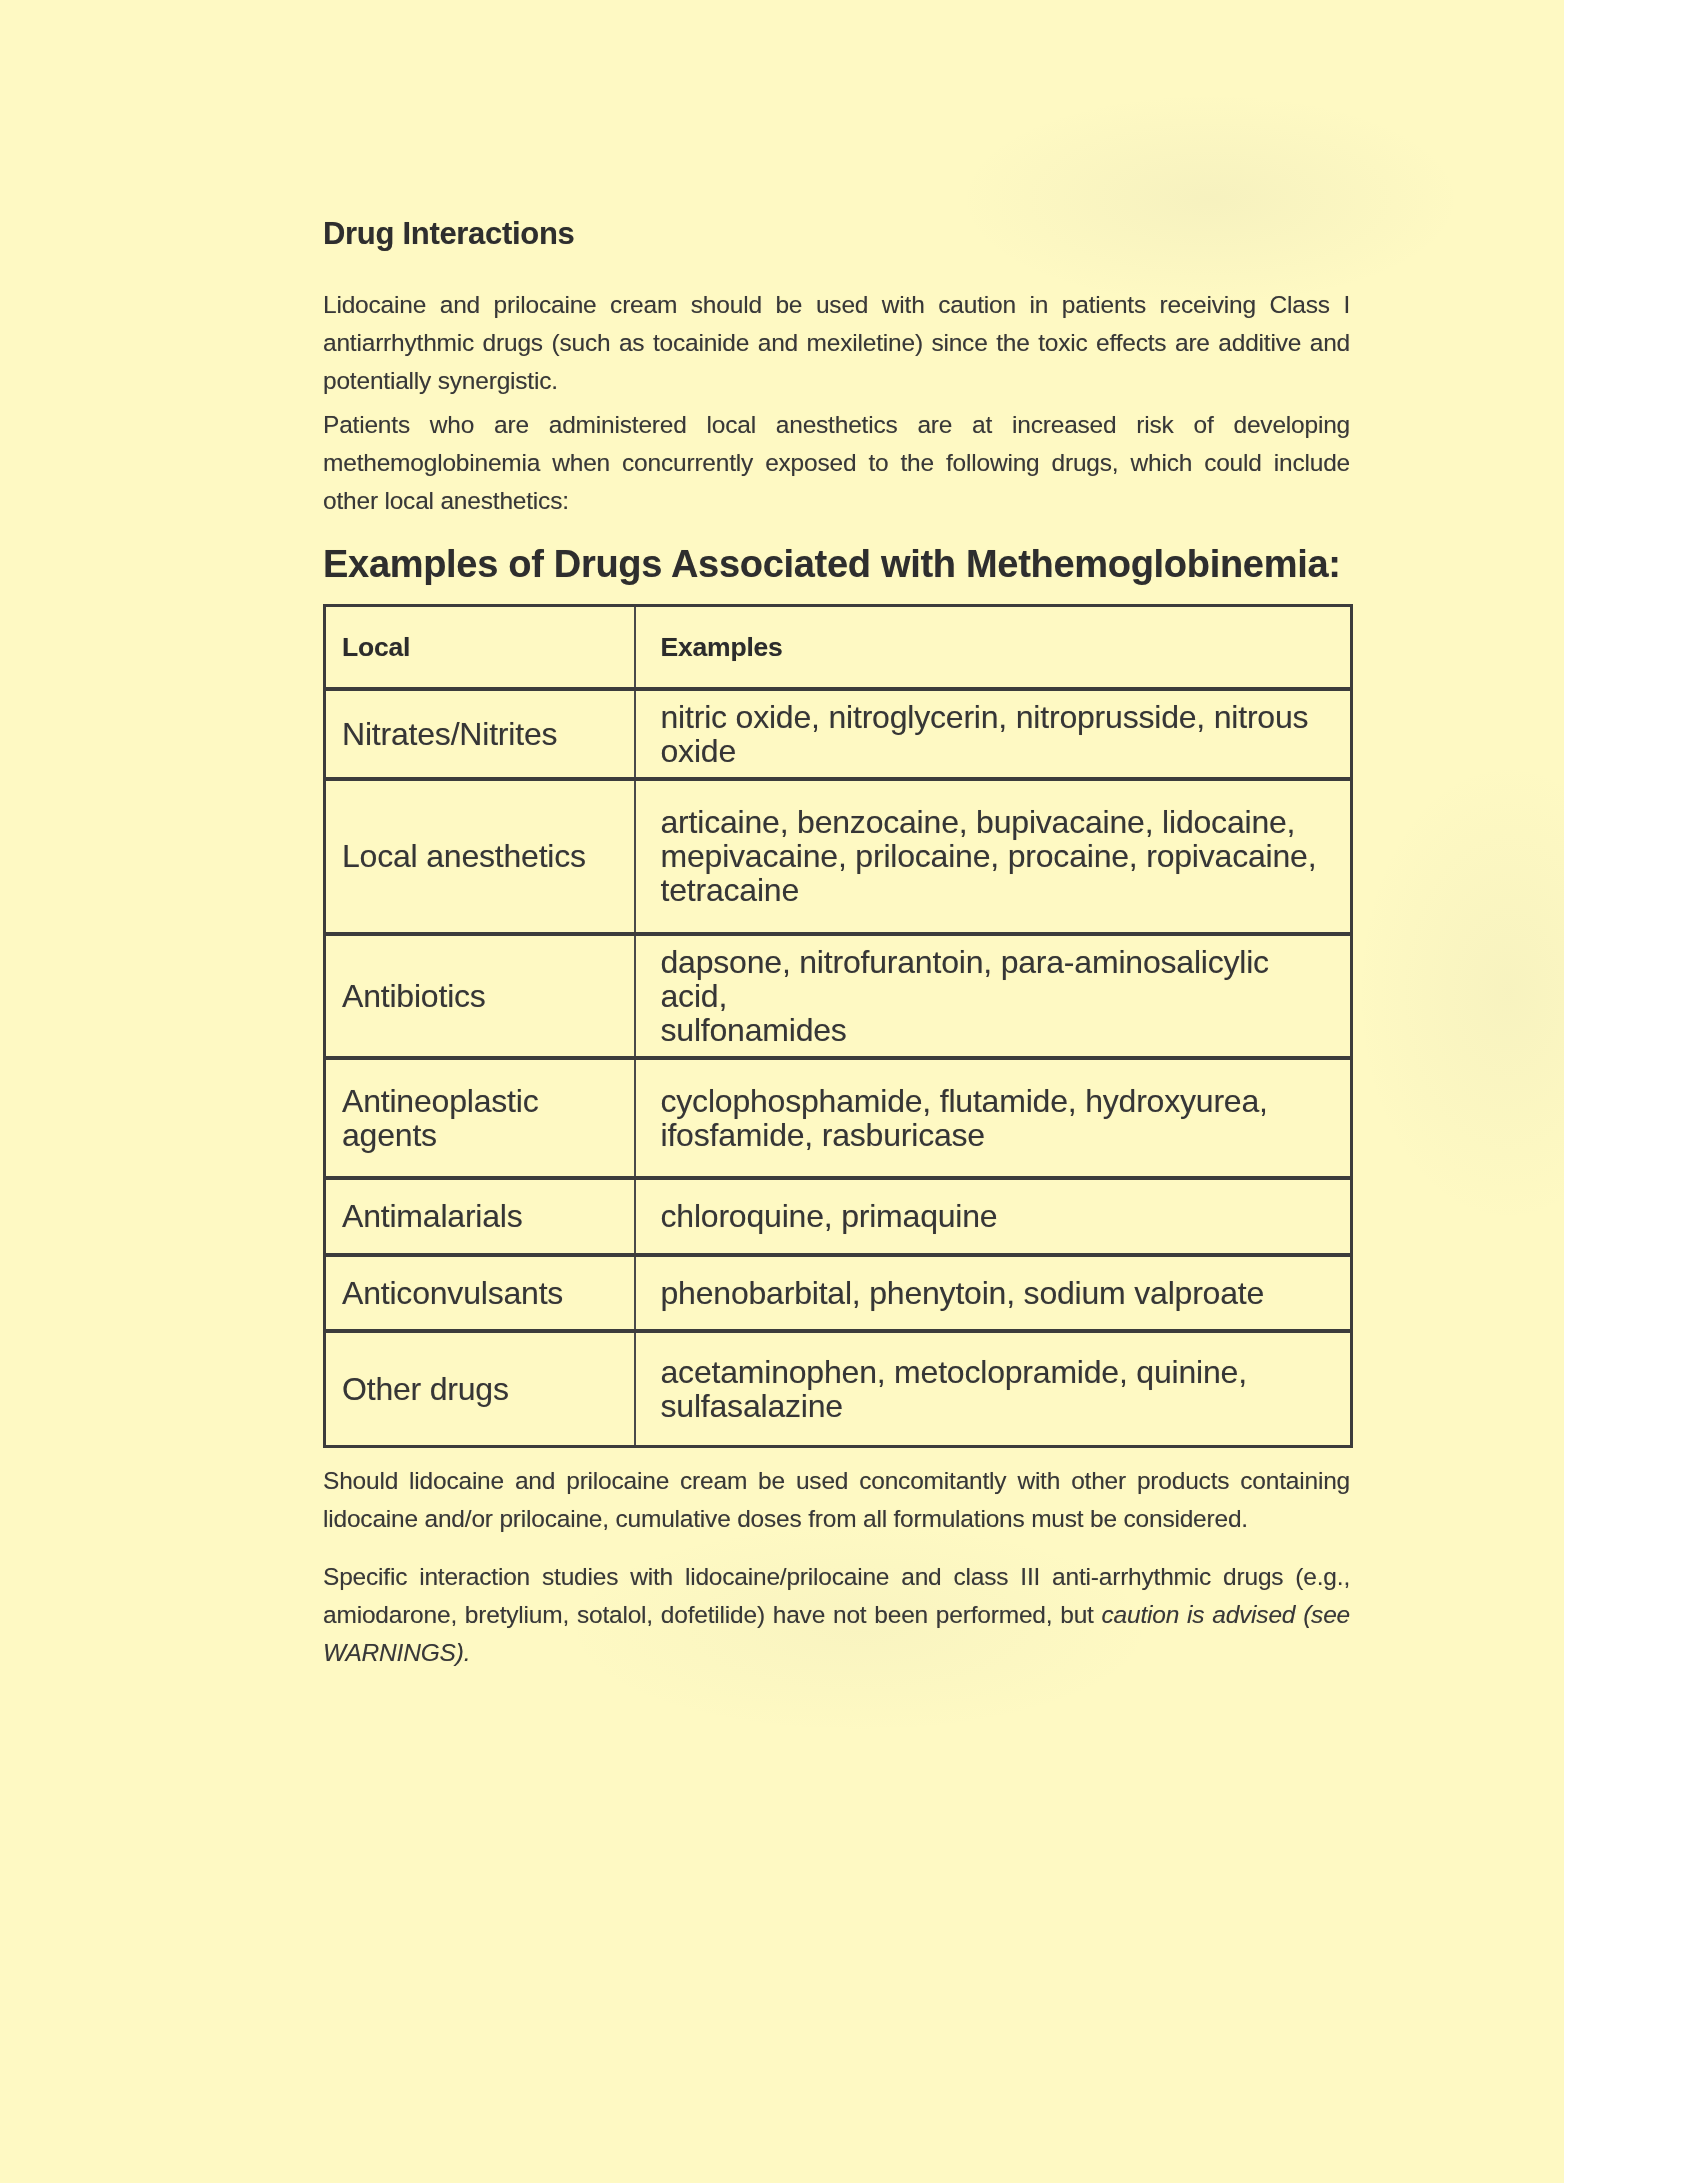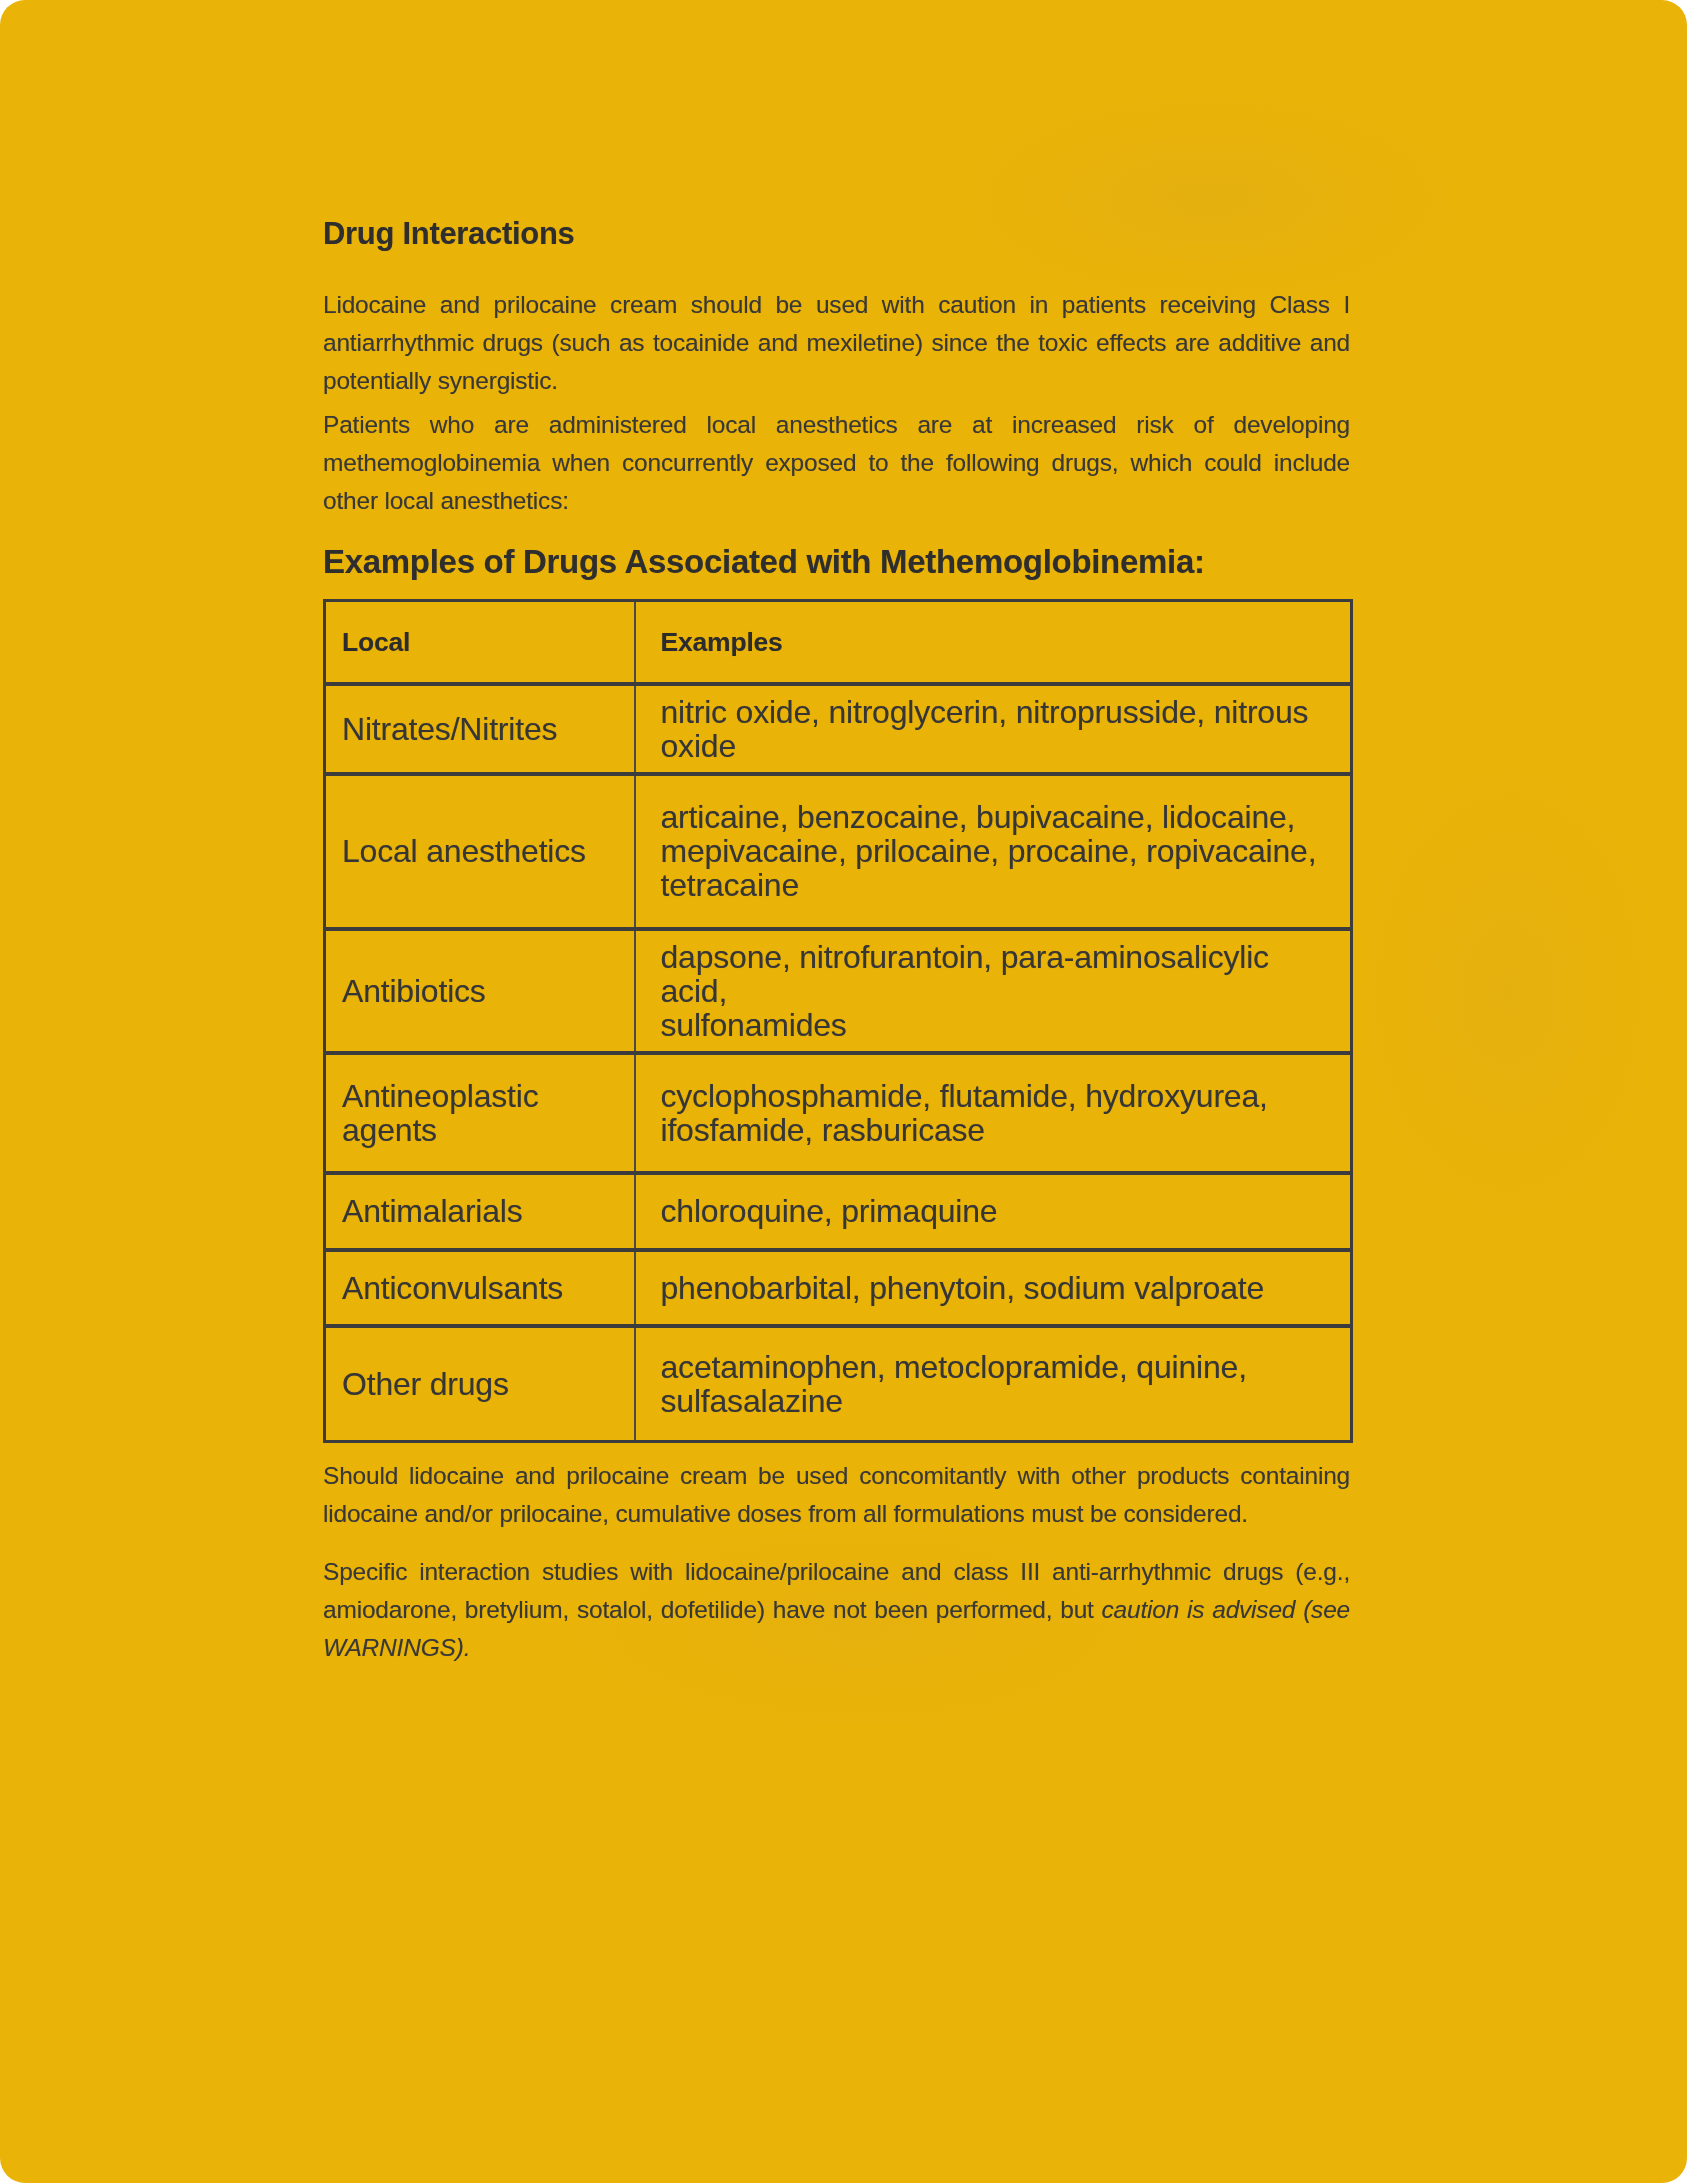--- a/index.html
+++ b/index.html
@@ -1,24 +1,23 @@
 <!DOCTYPE html>
 <html style="font-size:10.6px"><head>
 <meta charset="utf-8">
 <style>
   html,body{margin:0;padding:0;background:#ffffff;}
   .page{
     position:relative;
-    width:1687px;height:2183px;
-    background:#eab308;
+    width:1564px;height:2183px;
+    background:#fef9c3;
     font-family:"Liberation Sans","DejaVu Sans",sans-serif;
     color:#363636;
     text-shadow:0 0 0.7px rgba(45,45,45,.33);
     overflow:hidden;
-    border-radius:25px;
   }
   .blotch{position:absolute;border-radius:50%;pointer-events:none;}
   .b1{top:93px;left:959px;width:503px;height:212px;
       background:radial-gradient(closest-side,rgba(125,125,125,.06),rgba(125,125,125,0));}
   .b2{top:761px;left:1356px;width:304px;height:463px;
       background:radial-gradient(closest-side,rgba(125,125,125,.05),rgba(125,125,125,0));}
   .b3{top:1522px;left:562px;width:595px;height:212px;
       background:radial-gradient(closest-side,rgba(125,125,125,.04),rgba(125,125,125,0));}
 
   .content{position:absolute;left:323px;top:218px;width:1027px;}
@@ -28,21 +27,21 @@
     letter-spacing:-0.3px;color:#2e2e2e;
   }
   .body-par{
     margin:0;font-size:24.5px;line-height:38px;
     letter-spacing:-0.2px;text-align:justify;color:#383838;
   }
   .p1{margin-top:37px;}
   .p2{margin-top:6px;}
 
   .table-title{
-    margin:25px 0 0 0;font-size:33px;font-weight:bold;line-height:1;
+    margin:25px 0 0 0;font-size:38px;font-weight:bold;line-height:1;
     letter-spacing:-0.3px;color:#2e2e2e;
   }
 
   table.drug-table{
     margin-top:21px;width:1027px;
     border-collapse:collapse;table-layout:fixed;
     border:3.3px solid #3c3c3c;
   }
   table.drug-table tr{border-bottom:4px solid #3c3c3c;}
   table.drug-table tr:last-child{border-bottom:3.3px solid #3c3c3c;}

